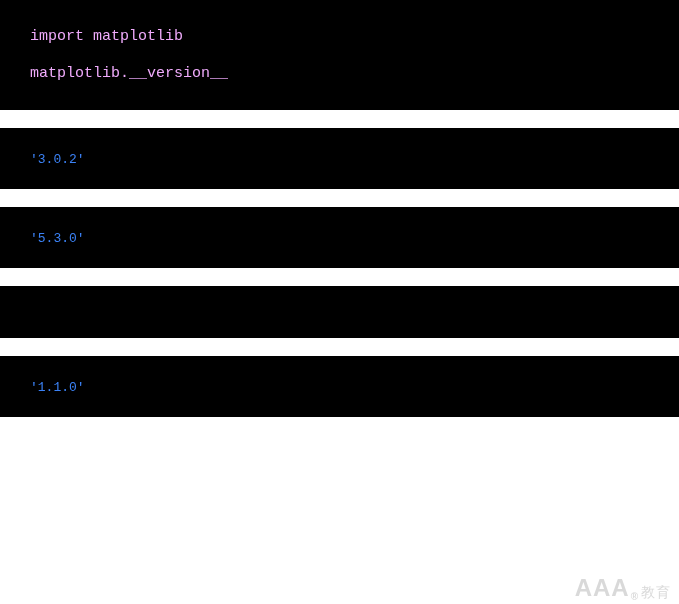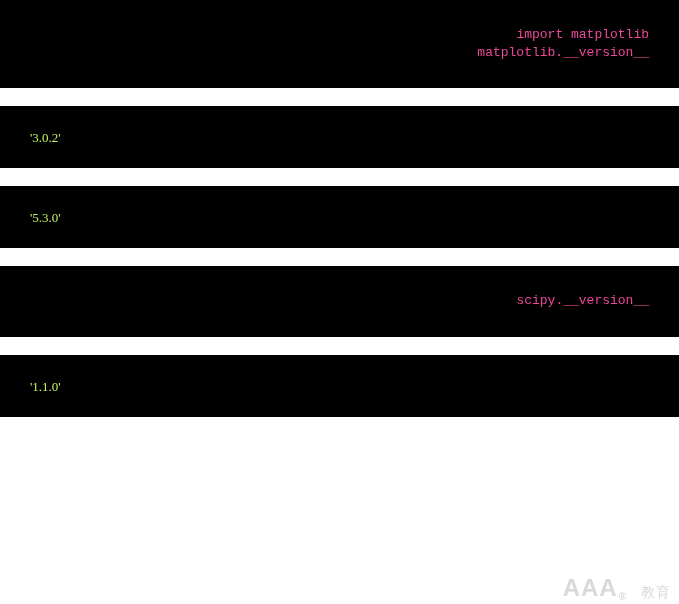--- a/index.html
+++ b/index.html
@@ -16,57 +16,57 @@
       overflow: hidden;
     }
     .container {
       display: flex;
       flex-direction: column;
       gap: 18px;
       padding: 0;
     }
     .code-block {
       background: #000000;
-      color: #ec4899;
+      color: #f0abfc;
       padding: 26px 30px;
-      font-size: 13px;
+      font-size: 15px;
       line-height: 1.4;
       font-family: "Courier New", Courier, monospace;
-      text-align: right;
     }
     .code-line {
       white-space: pre;
       margin: 0;
     }
     .code-line + .code-line {
+      margin-top: 16px;
     }
     .output-block {
       background: #000000;
-      color: #bef264;
+      color: #3b82f6;
       padding: 24px 30px 22px 30px;
       font-size: 13px;
-      font-family: Liberation Serif, serif;
+      font-family: Liberation Mono, monospace;
       white-space: pre;
     }
     .watermark {
       position: absolute;
       right: 8px;
       bottom: 2px;
       color: rgba(180, 180, 180, 0.5);
       font-family: Arial, sans-serif;
       font-size: 24px;
       font-weight: bold;
       letter-spacing: 1px;
       pointer-events: none;
       display: flex;
       align-items: flex-end;
     }
     .watermark-cn {
       font-size: 14px;
-      margin-left: 14px;
+      margin-left: 2px;
       font-weight: normal;
     }
     .watermark-reg {
       font-size: 10px;
       vertical-align: super;
       margin-left: 1px;
     }
   </style>
 </head>
 <body>
@@ -77,21 +77,20 @@
     <div class="code-line">import matplotlib</div>
     <div class="code-line">matplotlib.__version__</div>
   </div>
 
   <div class="output-block">'3.0.2'</div>
 
 
   <div class="output-block">'5.3.0'</div>
 
   <div class="code-block">
-    <div class="code-line">scipy.__version__</div>
   </div>
 
   <div class="output-block">'1.1.0'</div>
 
 </div>
 
 <div class="watermark">
   <span>AAA</span>
     <span class="watermark-reg">®</span>
     <span class="watermark-cn">教育</span>

